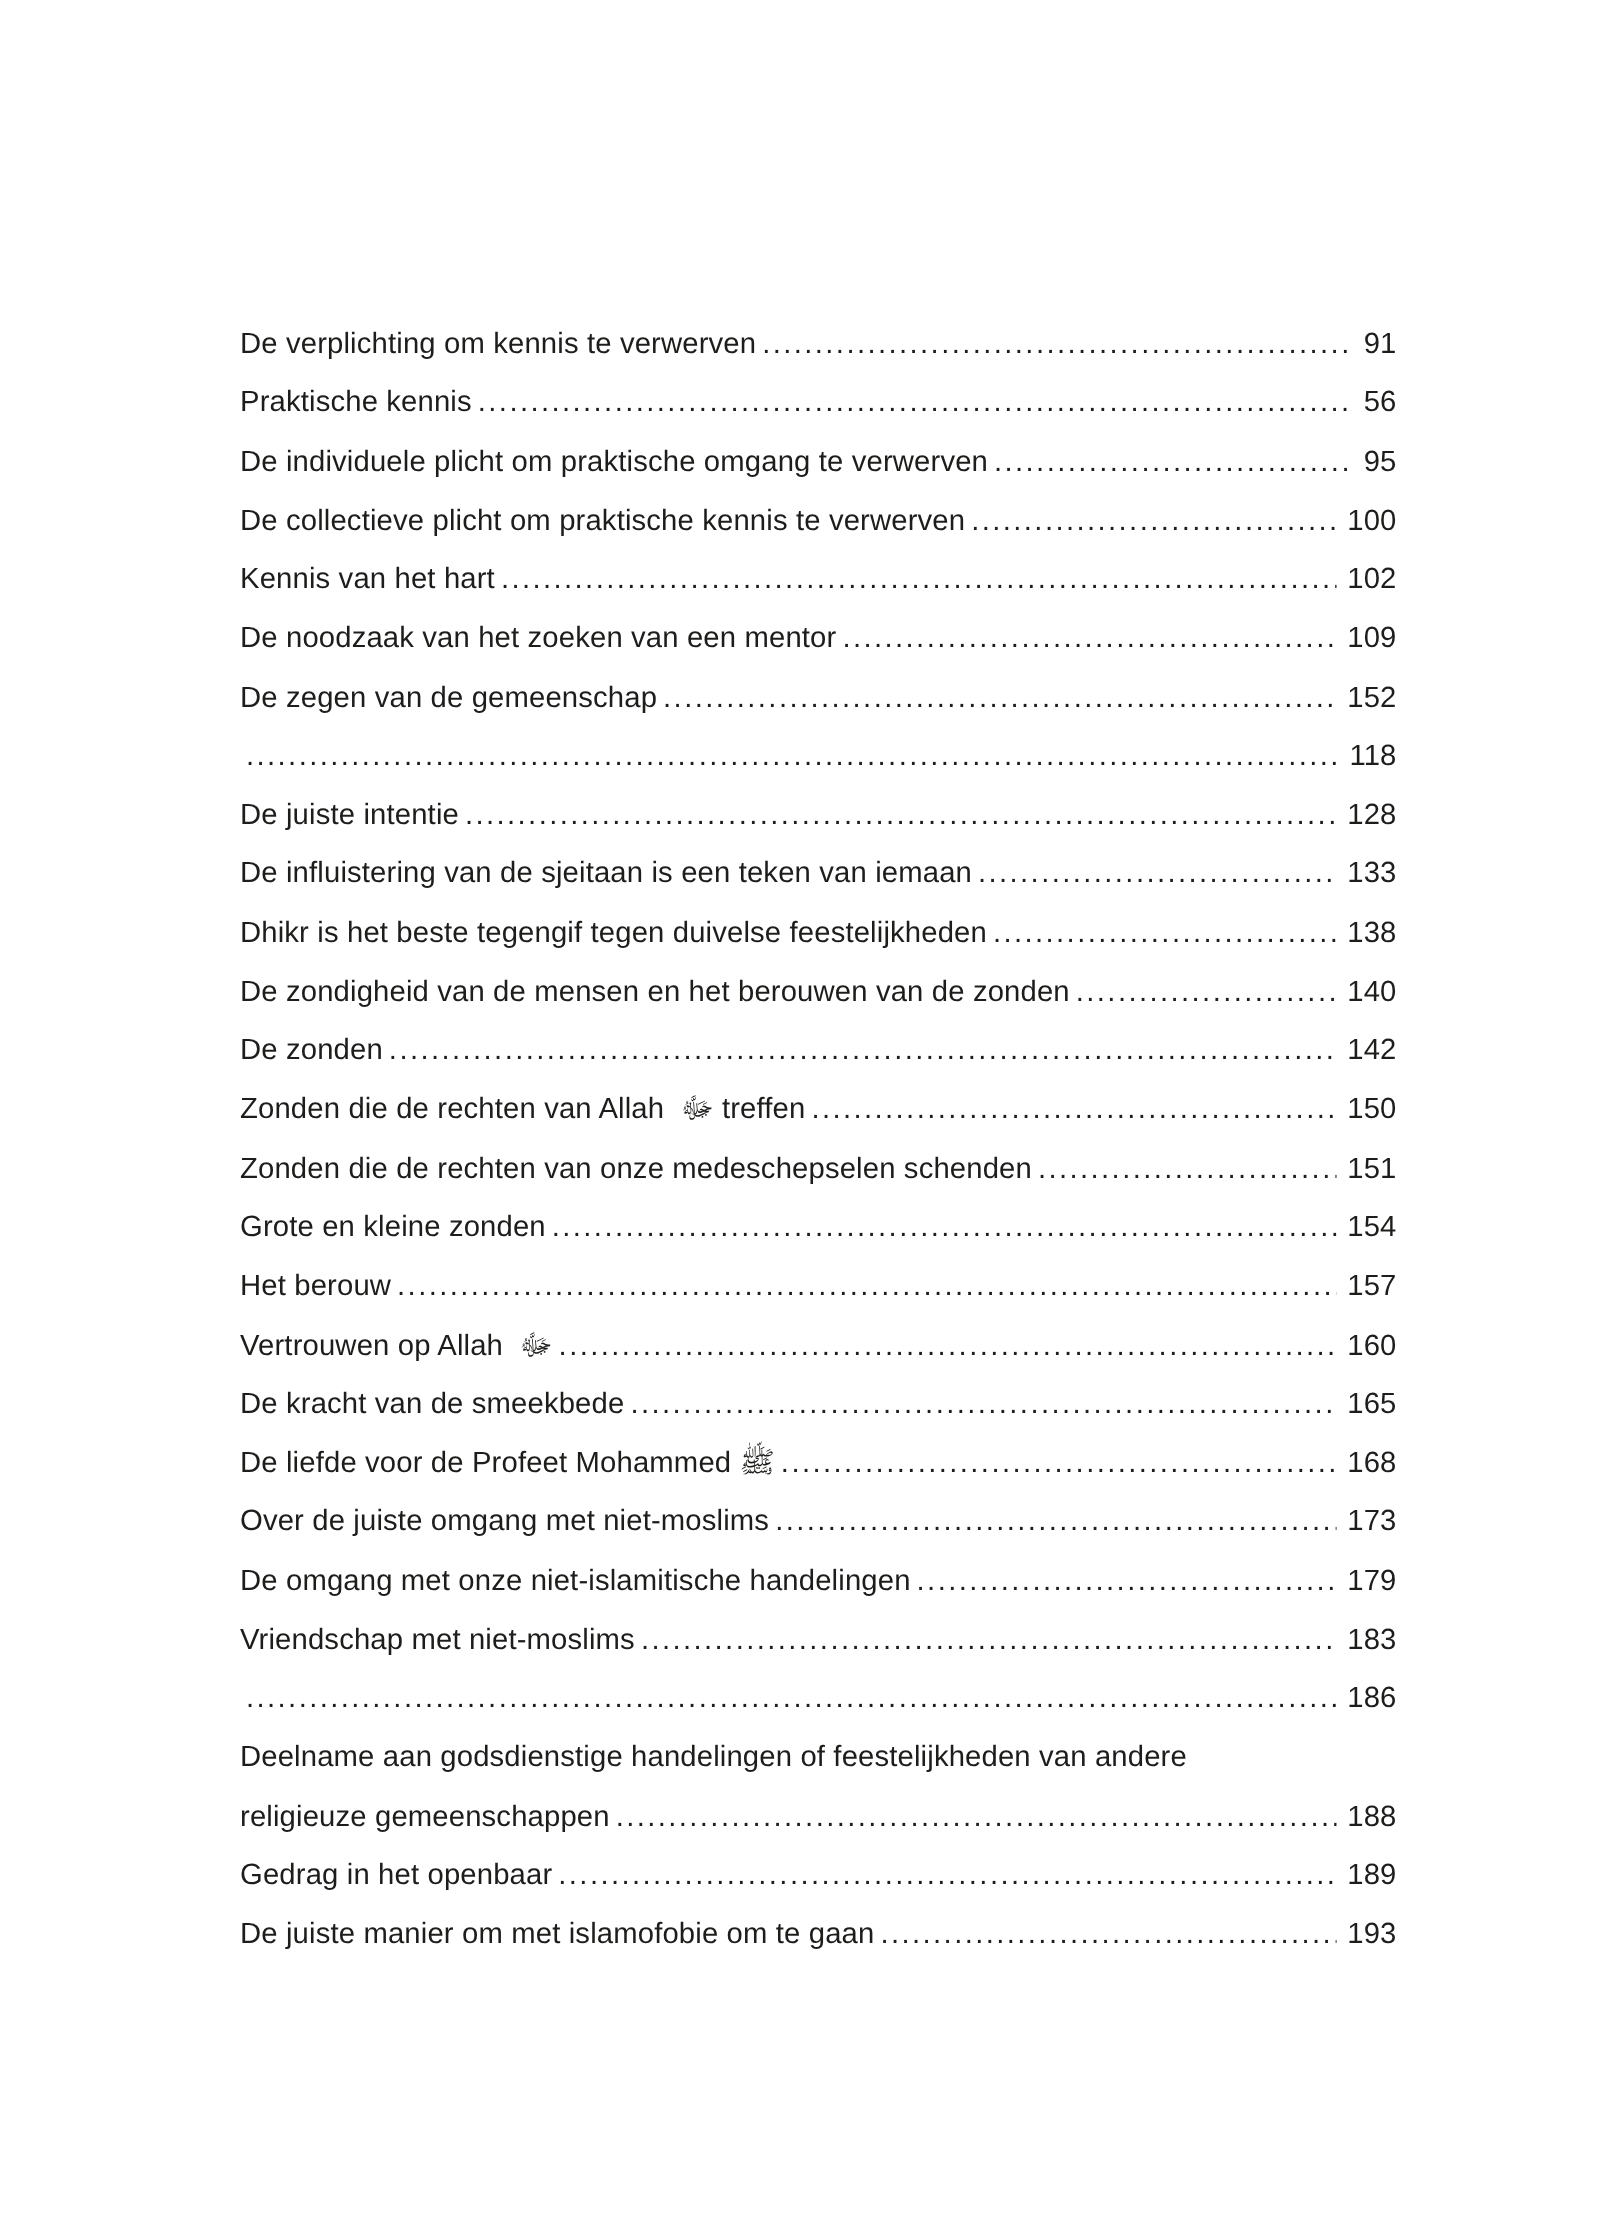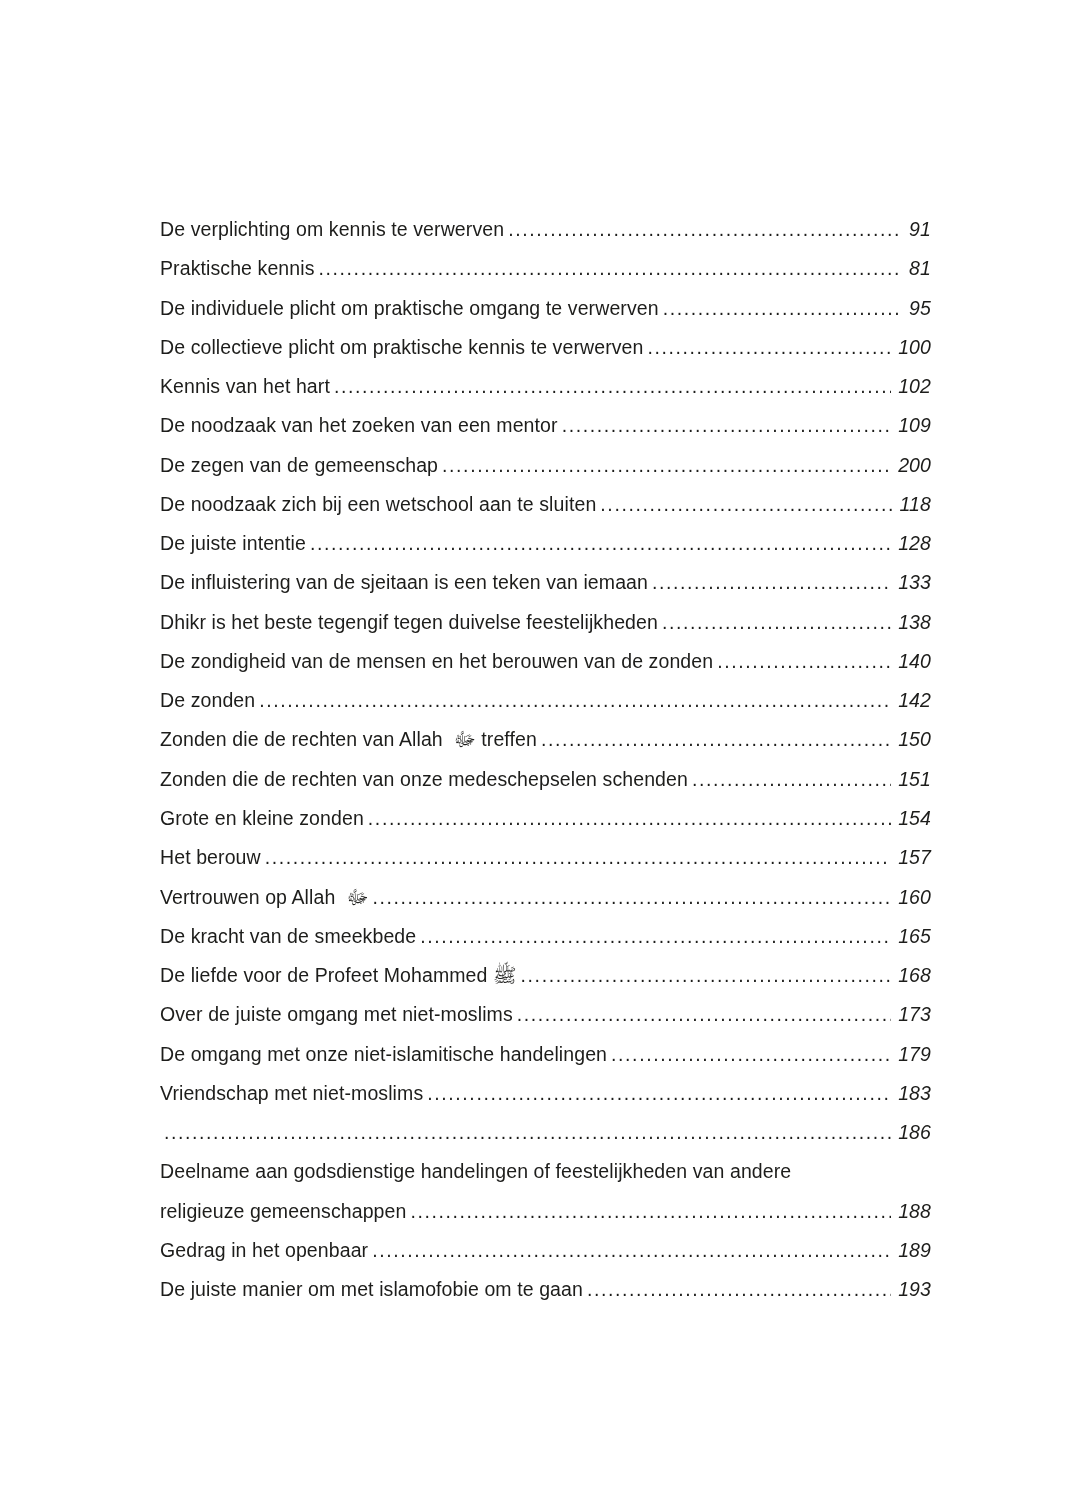--- a/index.html
+++ b/index.html
@@ -46,37 +46,36 @@
     content: "..................................................................................................................................................................................................................";
     letter-spacing: 1.6px;
   }
   .row.nopage .leader::after {
     content: "";
   }
   .pagenum {
     flex: 0 0 auto;
     white-space: nowrap;
     text-align: right;
-    font-style: italic;
   }
 </style>
 </head>
 <body>
 
 <div class="page">
   <div class="toc">
       <div class="row">
     <span class="title">De verplichting om kennis te verwerven</span>
     <span class="leader"></span>
     <span class="pagenum">91</span>
   </div>
       <div class="row">
     <span class="title">Praktische kennis</span>
     <span class="leader"></span>
-    <span class="pagenum">81</span>
+    <span class="pagenum">56</span>
   </div>
       <div class="row">
     <span class="title">De individuele plicht om praktische omgang te verwerven</span>
     <span class="leader"></span>
     <span class="pagenum">95</span>
   </div>
       <div class="row">
     <span class="title">De collectieve plicht om praktische kennis te verwerven</span>
     <span class="leader"></span>
     <span class="pagenum">100</span>
@@ -87,24 +86,23 @@
     <span class="pagenum">102</span>
   </div>
       <div class="row">
     <span class="title">De noodzaak van het zoeken van een mentor</span>
     <span class="leader"></span>
     <span class="pagenum">109</span>
   </div>
       <div class="row">
     <span class="title">De zegen van de gemeenschap</span>
     <span class="leader"></span>
-    <span class="pagenum">200</span>
-  </div>
-      <div class="row">
-    <span class="title">De noodzaak zich bij een wetschool aan te sluiten</span>
+    <span class="pagenum">152</span>
+  </div>
+      <div class="row">
     <span class="leader"></span>
     <span class="pagenum">118</span>
   </div>
       <div class="row">
     <span class="title">De juiste intentie</span>
     <span class="leader"></span>
     <span class="pagenum">128</span>
   </div>
       <div class="row">
     <span class="title">De influistering van de sjeitaan is een teken van iemaan</span>

